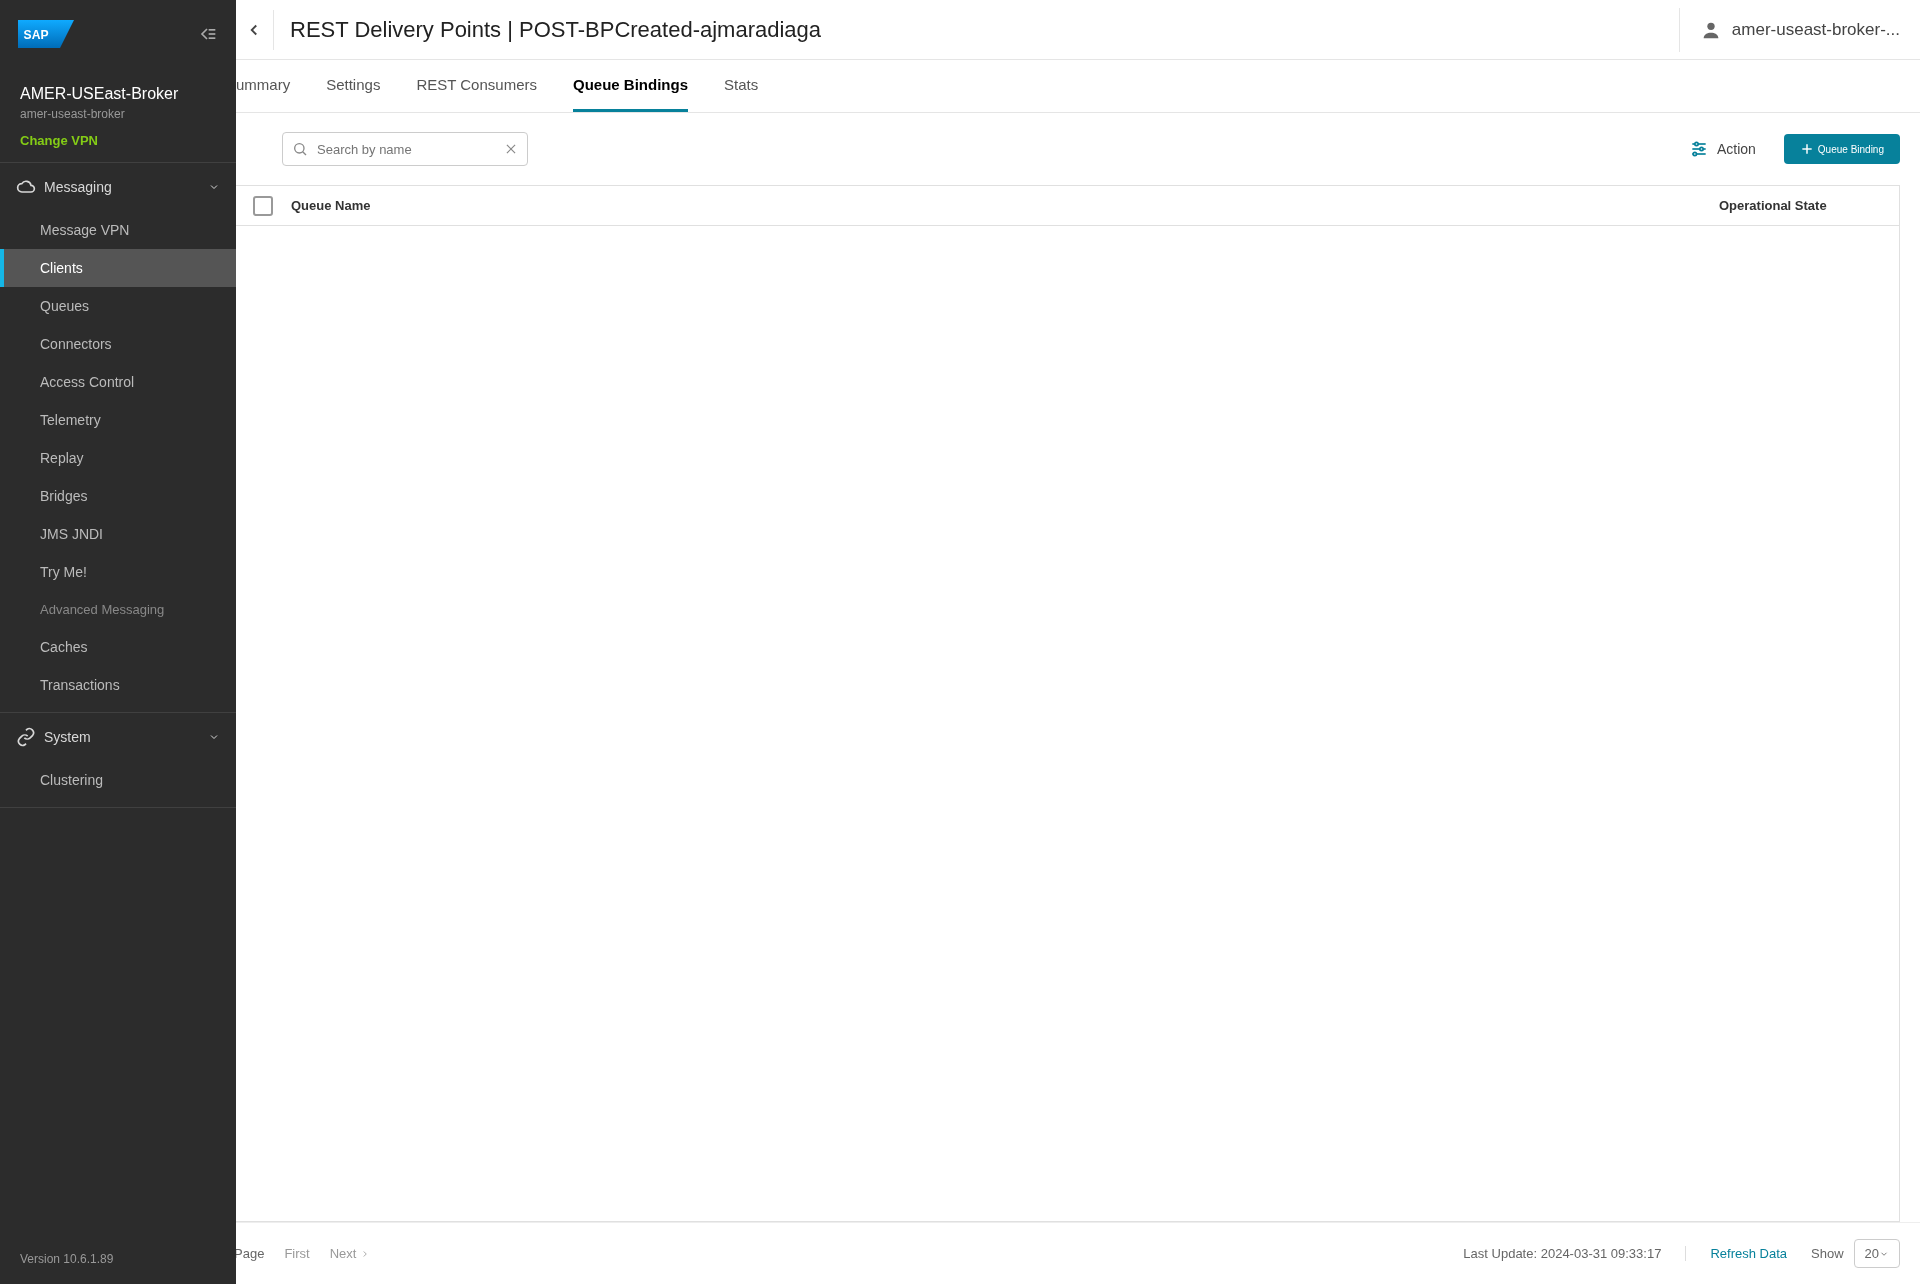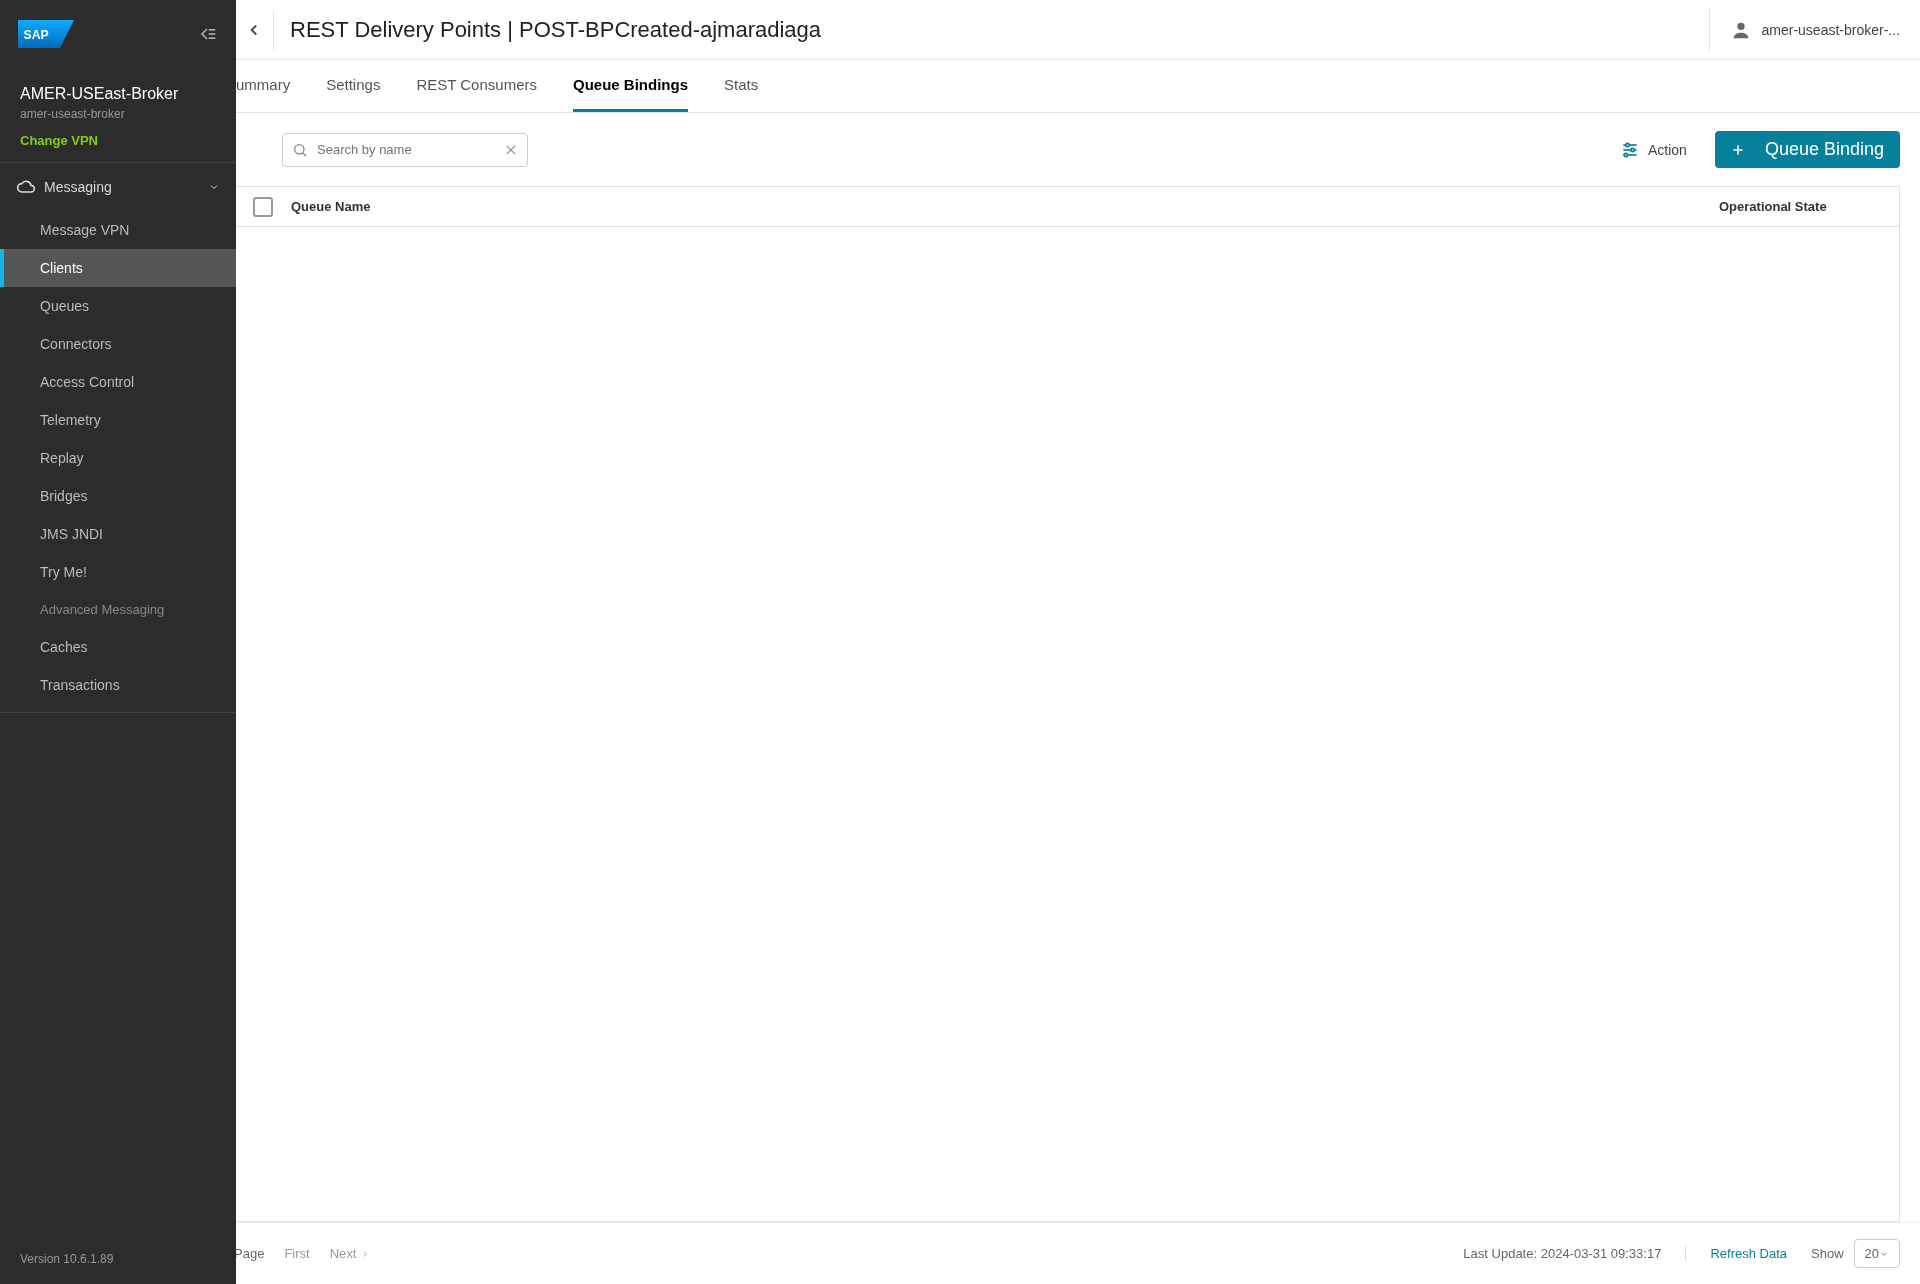--- a/index.html
+++ b/index.html
@@ -146,21 +146,21 @@
       padding-left: 20px;
       border-left: 1px solid #e5e5e5;
       height: 44px;
     }
     .user-icon {
       width: 22px;
       height: 22px;
       margin-right: 10px;
     }
     .user-name {
-      font-size: 14px;
+      font-size: 17px;
       color: #444;
     }
     .tabs {
       display: flex;
       padding: 0 12px;
       border-bottom: 1px solid #e5e5e5;
       gap: 36px;
     }
     .tab {
       padding: 16px 0;
@@ -218,26 +218,26 @@
       align-items: center;
       gap: 8px;
       padding: 8px 14px;
       font-size: 14px;
       color: #444;
       cursor: pointer;
     }
     .primary-btn {
       display: flex;
       align-items: center;
-      gap: 20px;
+      gap: 4px;
       background: #07819b;
       color: #fff;
       padding: 8px 16px;
       border-radius: 4px;
-      font-size: 18px;
+      font-size: 10px;
       cursor: pointer;
       border: none;
     }
     .table-wrap {
       margin: 0 20px;
       border: 1px solid #e0e0e0;
       flex: 1;
       display: flex;
       flex-direction: column;
     }
@@ -367,20 +367,35 @@
       <div class="nav-item">Replay</div>
       <div class="nav-item">Bridges</div>
       <div class="nav-item">JMS JNDI</div>
       <div class="nav-item">Try Me!</div>
       <div class="nav-item subheader">Advanced Messaging</div>
       <div class="nav-item">Caches</div>
       <div class="nav-item">Transactions</div>
     </div>
   </div>
 
+  <div class="nav-section">
+    <div class="nav-section-header">
+      <svg class="nav-section-icon" viewBox="0 0 24 24" fill="none" stroke="#d8d8d8" stroke-width="2">
+        <path d="M10 13a5 5 0 0 0 7 0l3-3a5 5 0 0 0-7-7l-1 1"></path>
+        <path d="M14 11a5 5 0 0 0-7 0l-3 3a5 5 0 0 0 7 7l1-1"></path>
+      </svg>
+      <span class="nav-section-title">System</span>
+      <svg class="chevron" viewBox="0 0 24 24" fill="none" stroke="#d8d8d8" stroke-width="2">
+          <path d="M6 9l6 6 6-6"></path>
+        </svg>
+    </div>
+    <div class="nav-items">
+      <div class="nav-item">Clustering</div>
+    </div>
+  </div>
 
   <div class="sidebar-footer">Version 10.6.1.89</div>
 </div>
 
 <div class="main">
   <div class="topbar">
     <div class="back-btn">
       <svg width="18" height="18" viewBox="0 0 24 24" fill="none" stroke="#444" stroke-width="2.5">
           <path d="M15 18l-6-6 6-6"></path>
         </svg>

